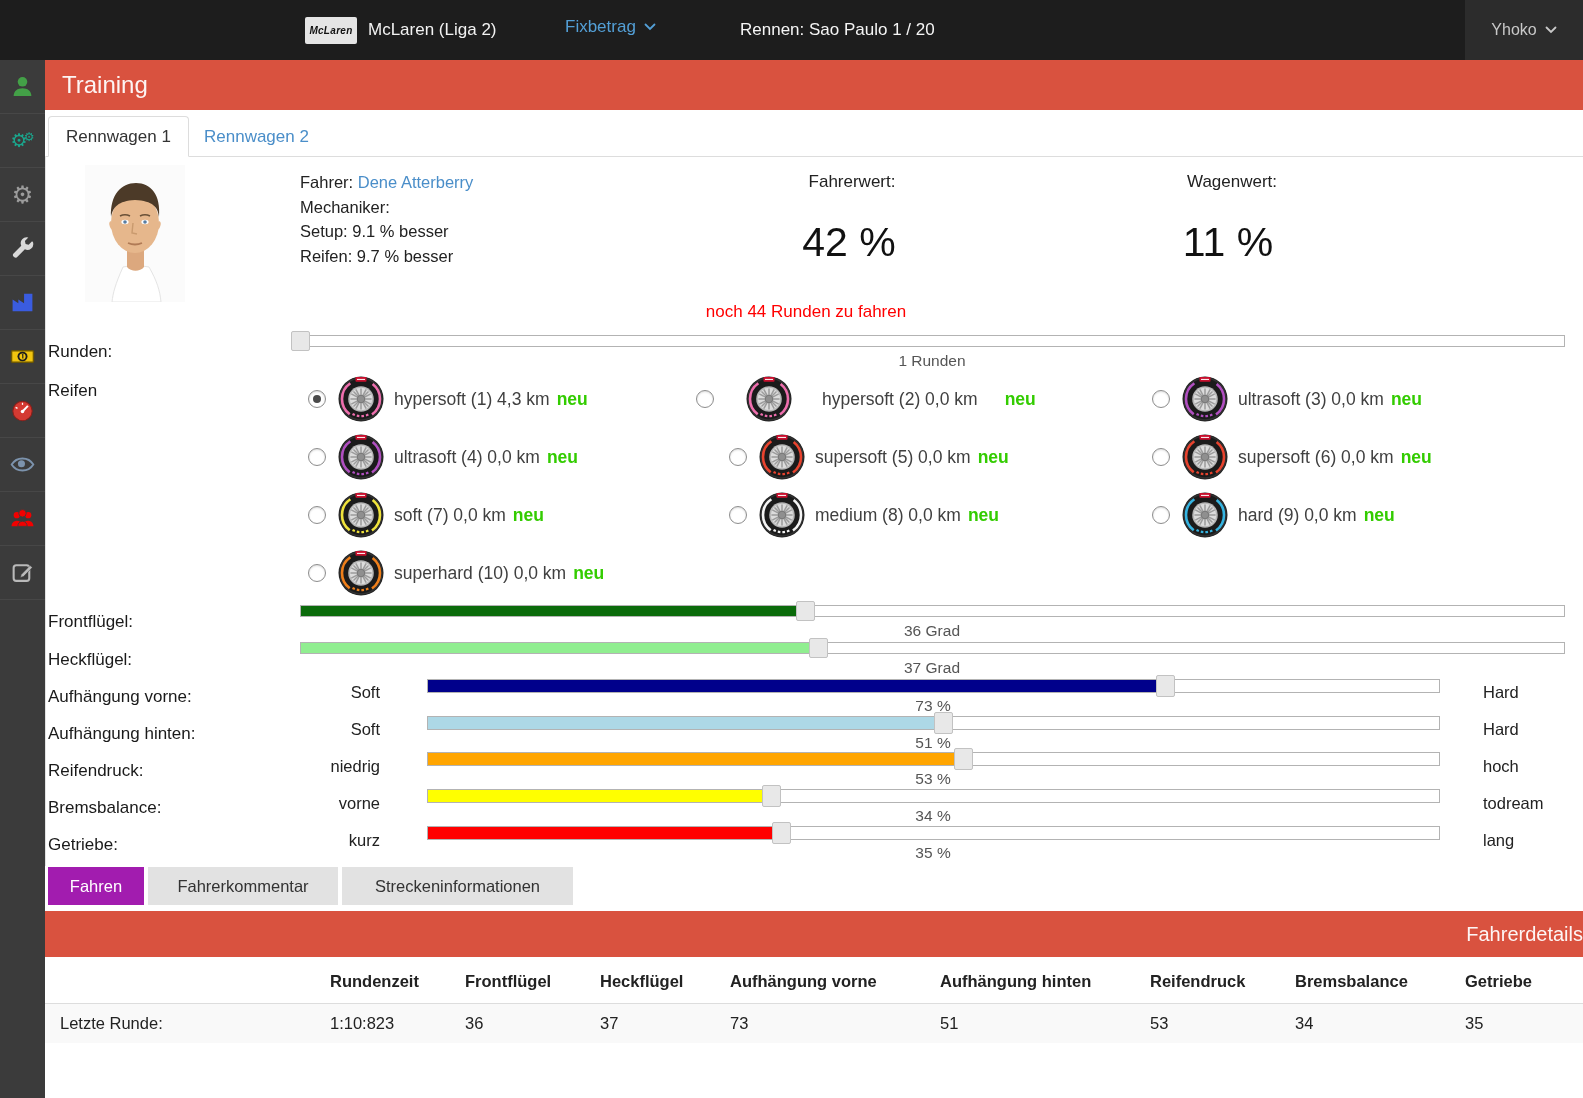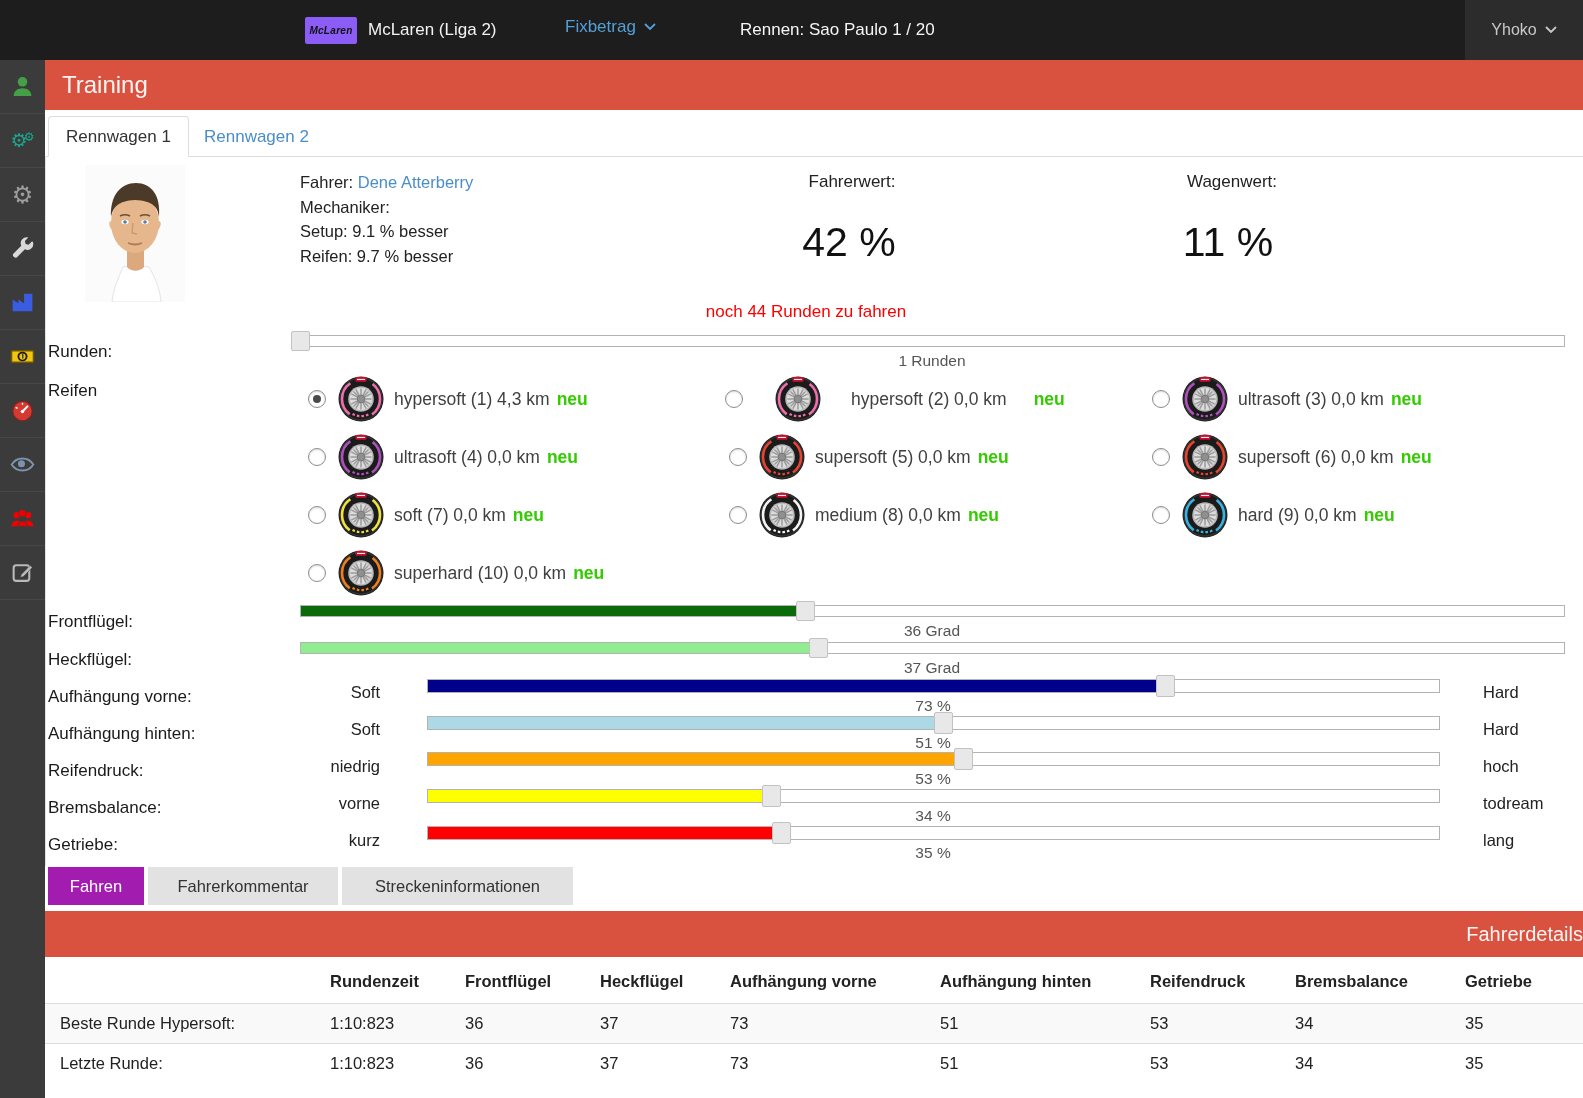--- a/index.html
+++ b/index.html
@@ -7,21 +7,21 @@
     width:1583px;height:1098px;position:relative;overflow:hidden;
     background:#ffffff;color:#333;
     font-family:"Liberation Sans","DejaVu Sans",sans-serif;
   }
   
   .topbar{position:absolute;left:0;top:0;width:1583px;height:60px;background:#1d1d1d;}
   .logo{position:absolute;left:22px;top:4px;width:180px;line-height:1;}
   .logo-l1{font-family:"DejaVu Serif","Liberation Serif",serif;font-style:italic;font-weight:bold;font-size:31px;color:#f2f2f2;letter-spacing:1px;}
   .logo-f{color:#d40000;}
   .logo-l2{font-family:"DejaVu Serif","Liberation Serif",serif;font-style:italic;font-weight:bold;font-size:20px;color:#c70000;margin-top:-9px;padding-left:62px;}
-  .mcl-badge{position:absolute;left:305px;top:17px;width:52px;height:27px;background:#8b5cf6;border-radius:2px;
+  .mcl-badge{position:absolute;left:305px;top:17px;width:52px;height:27px;background:#e5e5e5;border-radius:2px;
     display:flex;align-items:center;justify-content:center;color:#111;
     font-style:italic;font-weight:bold;font-size:10px;letter-spacing:.3px;}
   .team-name{position:absolute;left:368px;top:0;height:60px;line-height:60px;color:#f2f2f2;font-size:17px;}
   .top-link{position:absolute;left:565px;top:0;height:54px;line-height:60px;font-size:17px;display:flex;align-items:center;gap:8px;cursor:pointer;}
   .race-info{position:absolute;left:740px;top:0;height:60px;line-height:60px;color:#f5f5f5;font-size:17px;}
   .user-box{position:absolute;right:0;top:0;width:118px;height:60px;background:#2c2c2c;color:#c9c9c9;
     display:flex;align-items:center;justify-content:center;gap:8px;font-size:16px;cursor:pointer;}
   .chev{display:inline-block;}
   
   .sidebar{position:absolute;left:0;top:60px;width:45px;height:1038px;background:#3b3b3b;}
@@ -292,21 +292,21 @@
 </div>
 <div class="tire-row" style="left:308px;top:545px;">
   <span class="radio"></span>
   <svg class="tire-img" style="color: rgb(239, 127, 26);">
       <use href="#sym-tire"></use>
     </svg>
   <span class="tire-label">superhard (10) 0,0 km</span>
   <span class="tire-status" style="color: rgb(51, 204, 0);">neu</span>
 </div>
 
-<div class="tire-row" style="left:725px;top:371px;gap:20px;">
+<div class="tire-row" style="left:696px;top:371px;gap:20px;">
   <span class="radio"></span>
   <svg class="tire-img" style="color: rgb(239, 111, 174);">
       <use href="#sym-tire"></use>
     </svg>
   <span class="tire-label">hypersoft (2) 0,0 km</span>
   <span class="tire-status" style="color: rgb(51, 204, 0);">neu</span>
 </div>
 <div class="tire-row" style="left:729px;top:429px;">
   <span class="radio"></span>
   <svg class="tire-img" style="color: rgb(232, 67, 46);">
@@ -441,31 +441,20 @@
       <th>Heckflügel</th>
       <th>Aufhängung vorne</th>
       <th>Aufhängung hinten</th>
       <th>Reifendruck</th>
       <th>Bremsbalance</th>
       <th>Getriebe</th>
     </tr>
   </thead>
   <tbody>
     <tr>
-      <td>Beste Runde Hypersoft:</td>
-      <td>1:10:823</td>
-      <td>36</td>
-      <td>37</td>
-      <td>73</td>
-      <td>51</td>
-      <td>53</td>
-      <td>34</td>
-      <td>35</td>
-    </tr>
-    <tr>
       <td>Letzte Runde:</td>
       <td>1:10:823</td>
       <td>36</td>
       <td>37</td>
       <td>73</td>
       <td>51</td>
       <td>53</td>
       <td>34</td>
       <td>35</td>
     </tr>

